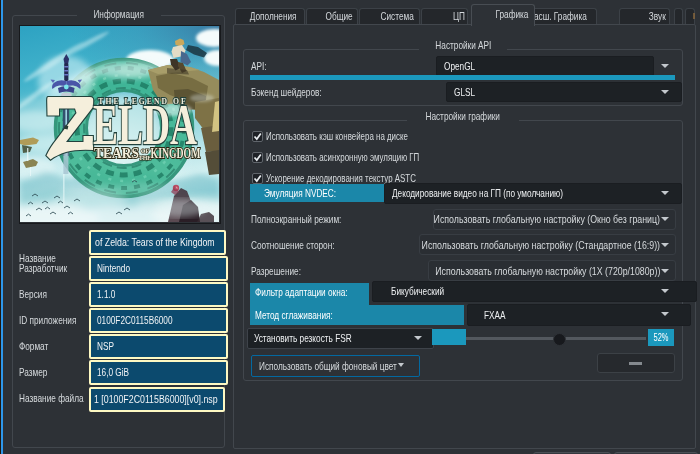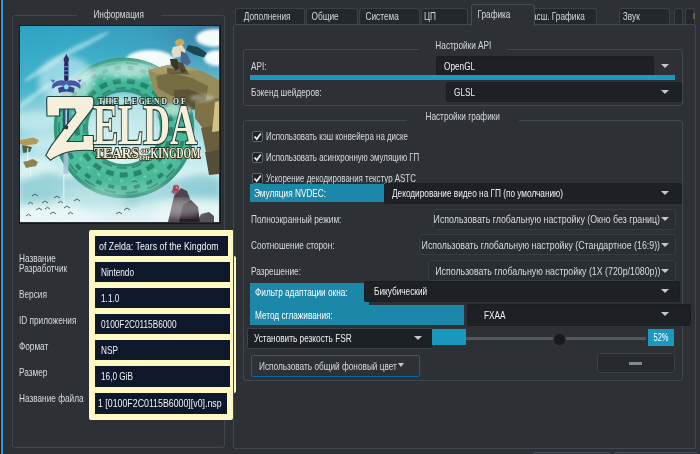--- a/index.html
+++ b/index.html
@@ -1,27 +1,27 @@
 <!DOCTYPE html>
 <html><head><meta charset="utf-8"><style>
 html,body{margin:0;padding:0}
 body{width:700px;height:454px;background:#2d3136;font-family:"Liberation Sans",sans-serif;
  position:relative;overflow:hidden;color:#d6dadd;font-size:11px}
 .abs{position:absolute}
 .t{display:inline-block;transform:scaleX(.75);transform-origin:0 50%;white-space:nowrap}
 .tc{display:inline-block;transform:scaleX(.75);transform-origin:50% 50%;white-space:nowrap}
 .grp{position:absolute;border:1px solid #42474d;border-radius:3px}
 .leg{position:absolute;background:#2d3136;padding:0 6px;line-height:11px;text-align:center;color:#d4d8db}
-.inp{position:absolute;background:#0f172a;border:6px solid #fef9c3;border-radius:2px;color:#f2f4f6;overflow:hidden}
+.inp{position:absolute;background:#0c4a6e;border:2px solid #fef9c3;border-radius:2px;color:#f2f4f6;overflow:hidden}
 .cmb{position:absolute;background:#1d2125;border:1px solid #1a1d21;border-radius:2px;color:#eef0f2;overflow:hidden}
 .tw{display:inline-block;transform:scaleX(.8);transform-origin:100% 50%;white-space:nowrap}
 .tk{display:inline-block;transform:scaleX(.72);transform-origin:0 50%;white-space:nowrap}
 .arr{position:absolute;width:0;height:0;border-left:4px solid transparent;border-right:4px solid transparent;border-top:4px solid #c3c8cd}
 .teal{position:absolute;background:#1b87a9;color:#fff;overflow:hidden}
-.tab{position:absolute;background:#24272b;border:1px solid #3c4147;border-bottom:none;border-radius:3px 3px 0 0;text-align:left;color:#d4d8dc;top:8px;height:15px;line-height:15px}
+.tab{position:absolute;background:#24272b;border:1px solid #3c4147;border-bottom:none;border-radius:3px 3px 0 0;text-align:right;color:#d4d8dc;top:8px;height:15px;line-height:15px}
 .cb{position:absolute;width:9px;height:9px;background:#1e2126;border:1px solid #60656b;border-radius:2px}
 .lbl{position:absolute;line-height:20px}
 </style></head><body>
 
 <div class="abs" style="left:0;top:0;width:1px;height:454px;background:#20180f"></div>
 <div class="abs" style="left:1px;top:0;width:2px;height:454px;background:#2e97ea"></div>
 
 <div class="grp" style="left:12px;top:15px;width:211px;height:431px"></div>
 <div class="leg" style="left:77px;top:9px;width:76px;padding:0 4px"><span class="tc">Информация</span></div>
 
@@ -258,39 +258,39 @@
 <svg class="abs" style="left:252px;top:152px" width="11" height="11">
     <path d="M2.5 5.5 l2.3 2.6 L8.8 2.6" stroke="#e8ecef" stroke-width="1.7" fill="none"></path>
   </svg>
 <div class="lbl" style="left:266px;top:147px"><span class="tk">Использовать асинхронную эмуляцию ГП</span></div>
 <div class="cb" style="left:252px;top:173px"></div>
 <svg class="abs" style="left:252px;top:173px" width="11" height="11">
     <path d="M2.5 5.5 l2.3 2.6 L8.8 2.6" stroke="#e8ecef" stroke-width="1.7" fill="none"></path>
   </svg>
 <div class="lbl" style="left:266px;top:168px"><span class="tk">Ускорение декодирования текстур ASTC</span></div>
 
-<div class="teal" style="left:250px;top:184px;width:132px;height:18px;line-height:18px;padding-left:4px"><span class="t">Эмуляция NVDEC:</span></div>
+<div class="teal" style="left:250px;top:184px;width:132px;height:18px;line-height:18px;padding-left:14px"><span class="t">Эмуляция NVDEC:</span></div>
 <div class="cmb" style="left:384px;top:183px;width:289px;height:19px;line-height:19px;padding-left:7px"><span class="t">Декодирование видео на ГП (по умолчанию)</span></div>
 <div class="arr" style="left:661px;top:191px"></div>
 
 <div class="lbl" style="left:251px;top:209px"><span class="t">Полноэкранный режим:</span></div>
 <div class="abs" style="left:433px;top:209px;width:241px;height:19px;border:1px solid #383d43;border-radius:3px;background:rgba(0,0,0,.05)"></div>
 <div class="abs" style="left:300px;top:209px;width:360px;height:20px;line-height:20px;text-align:right"><span class="tw">Использовать глобальную настройку (Окно без границ)</span></div>
 <div class="arr" style="left:661px;top:217px"></div>
 <div class="lbl" style="left:251px;top:235px"><span class="t">Соотношение сторон:</span></div>
 <div class="abs" style="left:419px;top:234px;width:255px;height:19px;border:1px solid #383d43;border-radius:3px;background:rgba(0,0,0,.05)"></div>
 <div class="abs" style="left:300px;top:235px;width:360px;height:20px;line-height:20px;text-align:right"><span class="tw">Использовать глобальную настройку (Стандартное (16:9))</span></div>
 <div class="arr" style="left:661px;top:243px"></div>
 <div class="lbl" style="left:251px;top:261px"><span class="t">Разрешение:</span></div>
 <div class="abs" style="left:428px;top:260px;width:246px;height:19px;border:1px solid #383d43;border-radius:3px;background:rgba(0,0,0,.05)"></div>
 <div class="abs" style="left:300px;top:261px;width:360px;height:20px;line-height:20px;text-align:right"><span class="tw">Использовать глобальную настройку (1X (720p/1080p))</span></div>
 <div class="arr" style="left:661px;top:269px"></div>
 
 <div class="teal" style="left:250px;top:283px;width:114px;height:26px;line-height:19px;padding-left:5px"><span class="t">Фильтр адаптации окна:</span></div>
-<div class="cmb" style="left:364px;top:281px;width:305px;height:19px;line-height:19px;padding-left:9px"><span class="t">Бикубический</span></div>
+<div class="cmb" style="left:372px;top:281px;width:305px;height:19px;line-height:19px;padding-left:18px"><span class="t">Бикубический</span></div>
 <div class="arr" style="left:661px;top:289px"></div>
 
 <div class="teal" style="left:250px;top:305px;width:209px;height:20px;line-height:20px;padding-left:5px"><span class="t">Метод сглаживания:</span></div>
 <div class="cmb" style="left:467px;top:304px;width:206px;height:20px;line-height:20px;padding-left:16px"><span class="t">FXAA</span></div>
 <div class="arr" style="left:661px;top:312px"></div>
 
 <div class="cmb" style="left:247px;top:328px;width:179px;height:19px;line-height:19px;padding-left:6px;border-color:#3e434a"><span class="t">Установить резкость FSR</span></div>
 <div class="arr" style="left:414px;top:336px"></div>
 <div class="abs" style="left:432px;top:329px;width:34px;height:16px;background:#1b98bd"></div>
 <div class="abs" style="left:466px;top:337px;width:180px;height:3px;background:#53585e"></div>

